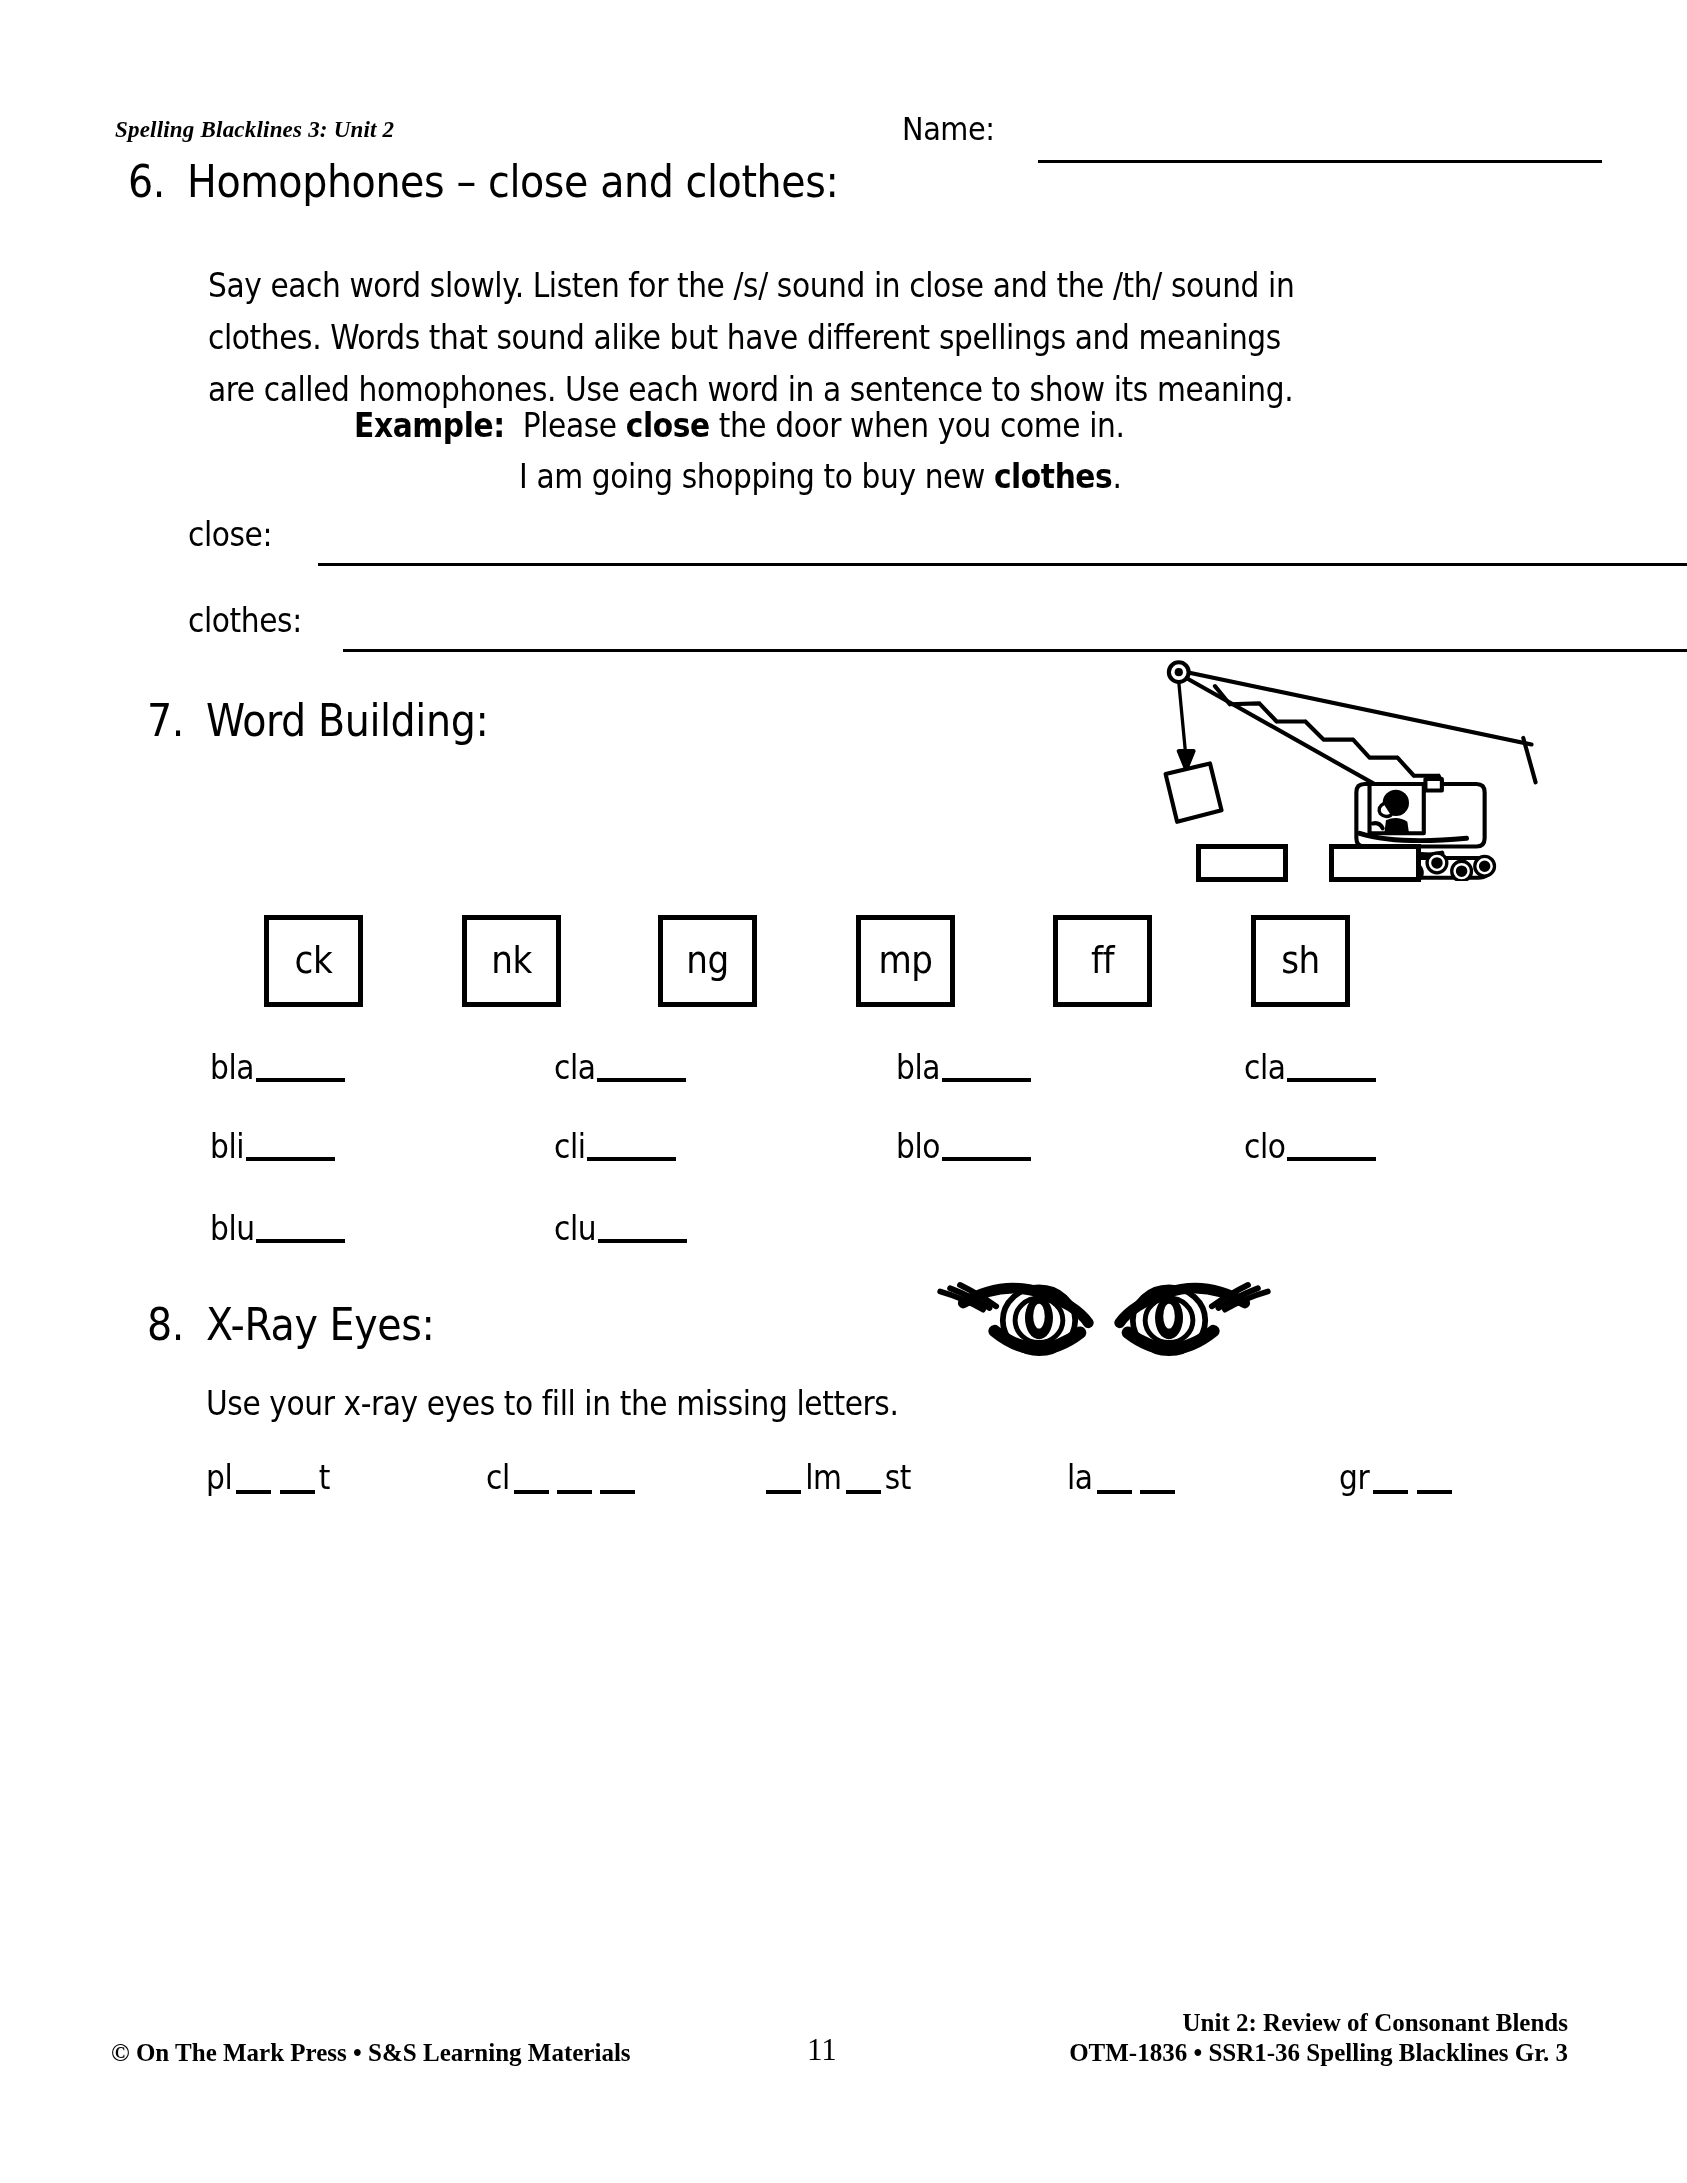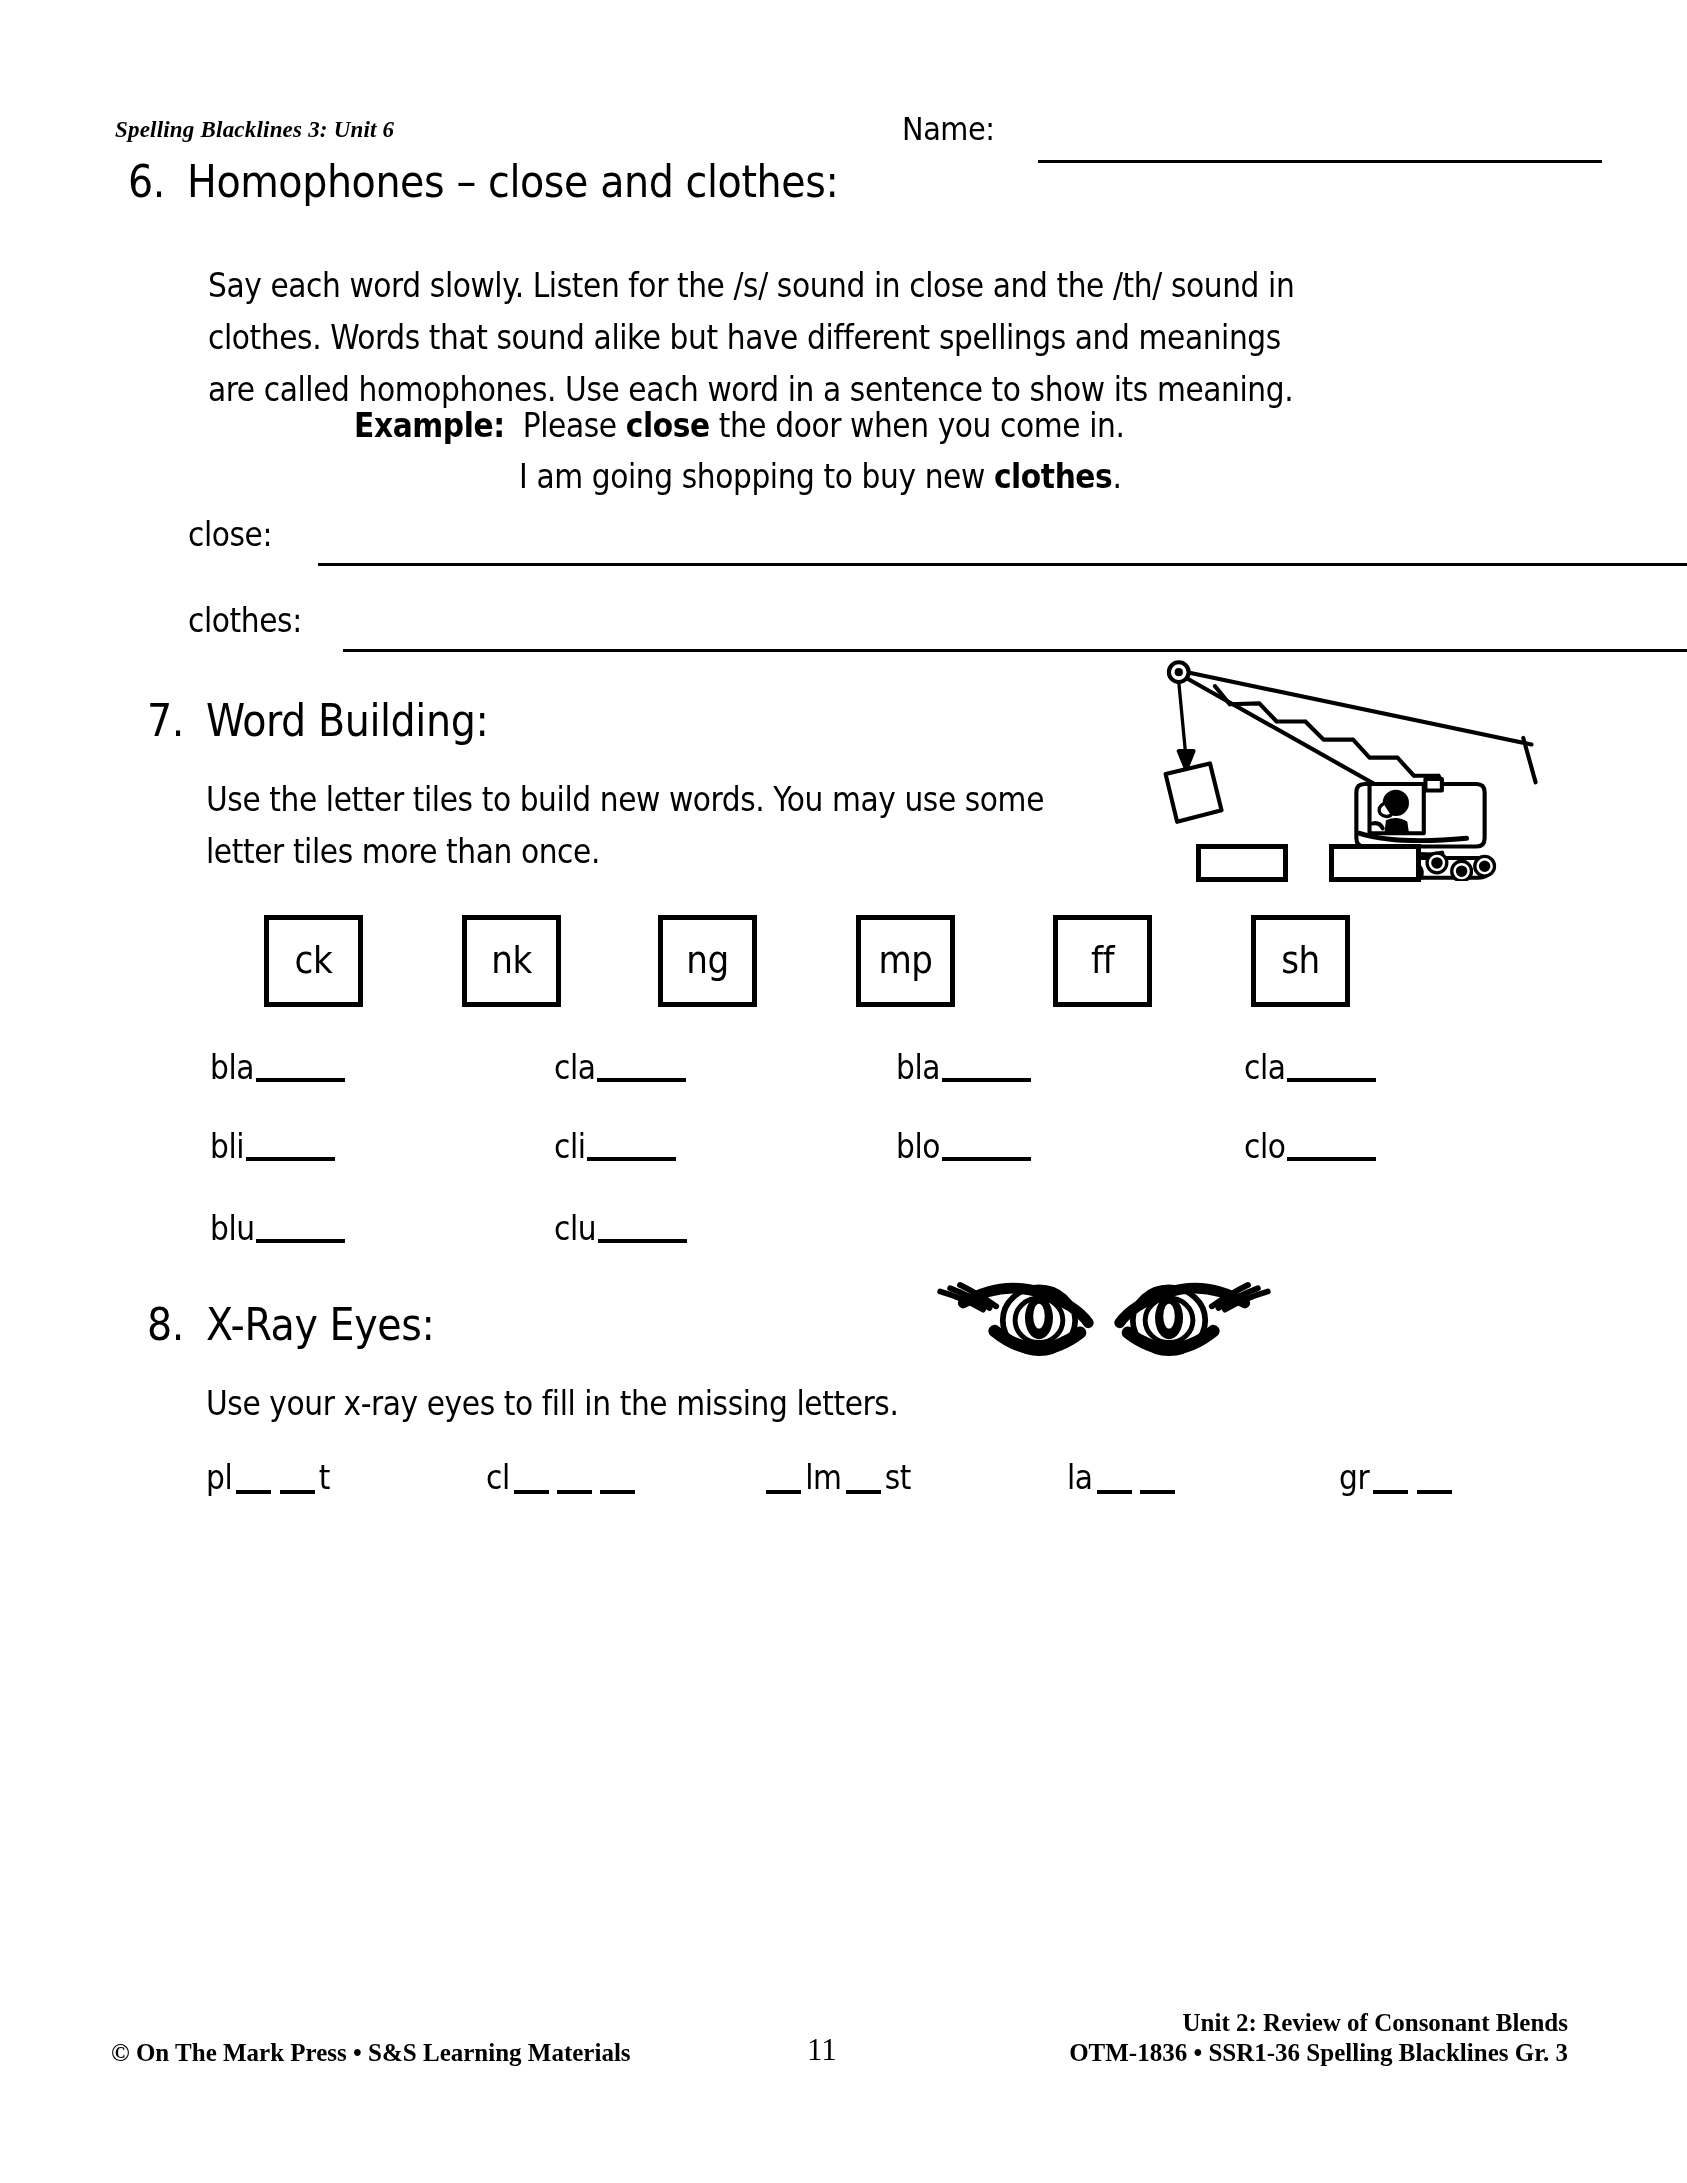--- a/index.html
+++ b/index.html
@@ -210,21 +210,21 @@
     pointer-events: none;
     opacity: 0.5;
   }
 </style>
 </head>
 <body>
 
 <div id="page">
 
   <div id="header-row">
-    <div id="worksheet-tag" class="serif-b">Spelling Blacklines 3:  Unit 6</div>
+    <div id="worksheet-tag" class="serif-b">Spelling Blacklines 3:  Unit 2</div>
 
     <div id="name-block">
       <div id="name-label" class="hand">Name:</div>
       <div id="name-line"></div>
     </div>
   </div>
 
   <div class="section-head hand" style="left:128px; top:157px;">
     <span class="section-num">6.</span><span>Homophones – close and clothes:</span>
   </div>
@@ -250,24 +250,20 @@
 
   <div class="answer-row" style="left:188px; top:601px; width:1335px;">
     <span class="answer-label hand">clothes:</span>
     <span class="answer-rule" style="left:155px; top:48px; width:1368px;"></span>
   </div>
 
   <div class="section-head hand" style="left:147px; top:696px;">
     <span class="section-num">7.</span><span>Word Building:</span>
   </div>
 
-  <div class="body-text hand" style="left:206px; top:774px; width:939px;">
-    <p>Use the letter tiles to build new words.  You may use some</p>
-    <p>letter tiles more than once.</p>
-  </div>
 
   <div id="crane-art">
     <svg viewBox="0 0 480 270" width="395" height="222" xmlns="http://www.w3.org/2000/svg">
       <g fill="none" stroke="#000" stroke-width="5" stroke-linejoin="round" stroke-linecap="round">
 
         <path d="M 36 14 L 465 104"></path>
         <path d="M 36 18 L 352 196"></path>
         <path d="M 455 96 L 470 150"></path>
 
         <path d="M 80 33 L 98 55 M 98 55 L 134 54 M 134 54 L 155 76 M 155 76 L 190 76

